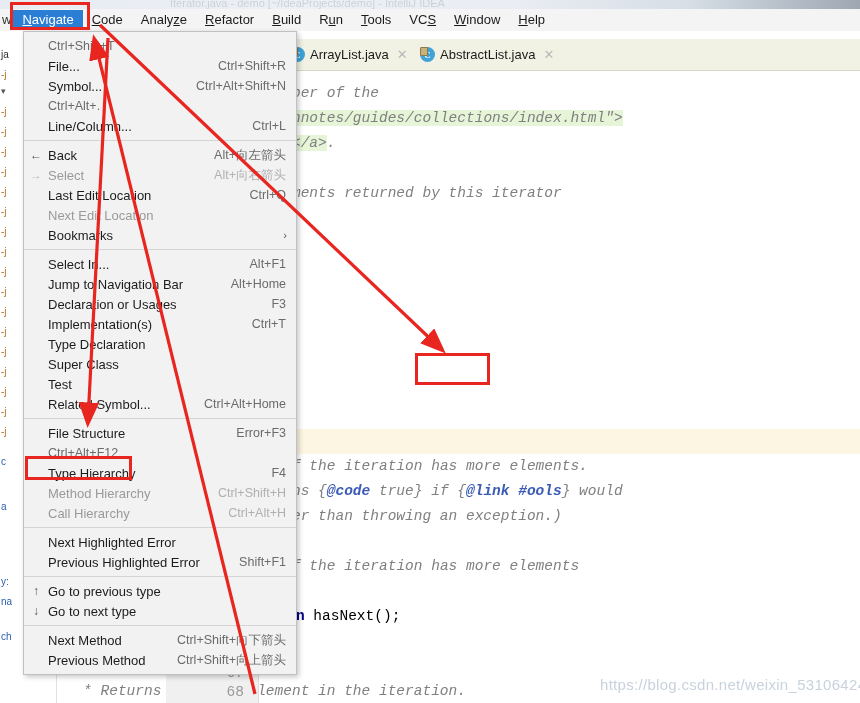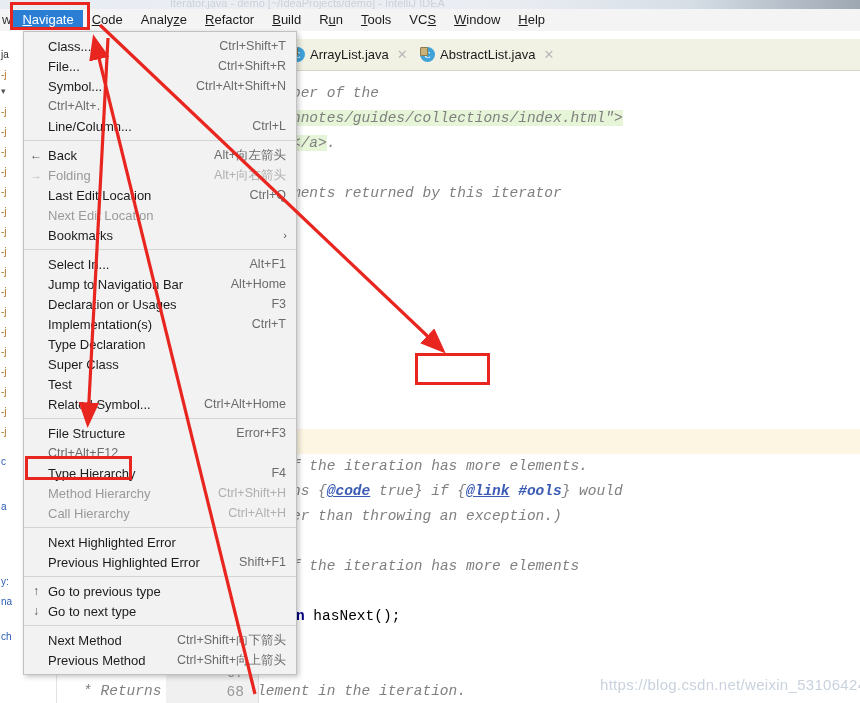--- a/index.html
+++ b/index.html
@@ -47,21 +47,21 @@
     background:#c9b37a;border:1px solid #8d7a4a;border-radius:1px;}
 
   .gutter{position:absolute;left:0;top:50px;width:26px;height:622px;background:#fff;
     border-right:1px solid #e2e2e2;}
   .foldmark{position:absolute;left:0;width:25px;border-top:1px solid #dadada;}
 
   .code{position:absolute;left:27px;top:50px;width:803px;height:622px;overflow:hidden;
     font-family:"Liberation Mono",monospace;font-size:14.5px;line-height:25px;white-space:pre;}
   .code .ln{position:absolute;left:0;white-space:pre;}
   .cm{color:#808080;font-style:italic;}
-  .tg{color:#3b5bb5;font-style:italic;font-weight:bold;text-decoration:underline;}
+  .tg{color:#3b5bb5;font-style:italic;font-weight:bold;}
   .tg2{color:#3b5bb5;font-style:italic;font-weight:bold;}
   .hl{background:#e6f5d8;}
   .kw{color:#000080;font-weight:bold;}
   .ty{color:#20999d;}
   .pl0{color:#000;}
   .sel{background:#6d8bbd;color:#fff;}
   .declline{position:absolute;left:0;top:348px;width:803px;height:25px;background:#fdf6e3;}
   .contract{background:#f0f0f0;color:#777;border-radius:2px;padding:0 2px;font-style:normal;}
 
   .expandarrow{position:absolute;left:4px;top:208px;color:#777;font-size:12px;}
@@ -223,21 +223,20 @@
   <div class="lnpanel">
     <span class="n" style="top:3px;">67</span>
     <span class="n" style="top:22px;">68</span>
   </div>
 
   <div class="watermark">https://blog.csdn.net/weixin_53106424</div>
 
   <div class="dropdown" id="dropdown">
       <div class="row">
         <span class="ico"></span>
-        <span class="lbl">Class...</span>
         <span class="sc">Ctrl+Shift+T</span>
       </div>
       <div class="row">
         <span class="ico"></span>
         <span class="lbl">File...</span>
         <span class="sc">Ctrl+Shift+R</span>
       </div>
       <div class="row">
         <span class="ico"></span>
         <span class="lbl">Symbol...</span>
@@ -253,21 +252,21 @@
         <span class="sc">Ctrl+L</span>
       </div>
       <div class="sep"></div>
       <div class="row">
         <span class="ico">←</span>
         <span class="lbl">Back</span>
         <span class="sc">Alt+向左箭头</span>
       </div>
       <div class="row dis">
         <span class="ico">→</span>
-        <span class="lbl">Folding</span>
+        <span class="lbl">Select</span>
         <span class="sc">Alt+向右箭头</span>
       </div>
       <div class="row">
         <span class="ico"></span>
         <span class="lbl">Last Edit Location</span>
         <span class="sc">Ctrl+Q</span>
       </div>
       <div class="row dis">
         <span class="ico"></span>
         <span class="lbl">Next Edit Location</span>

